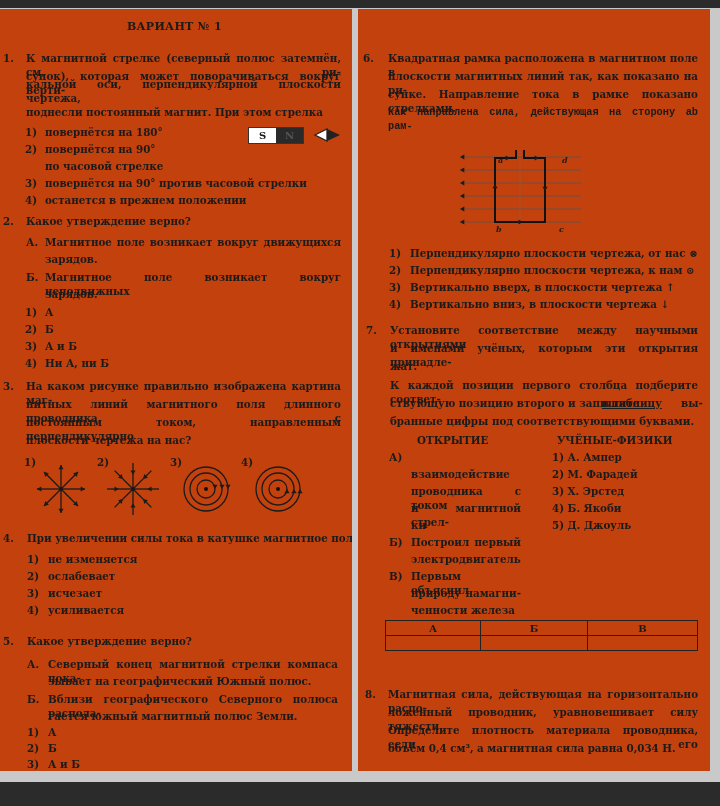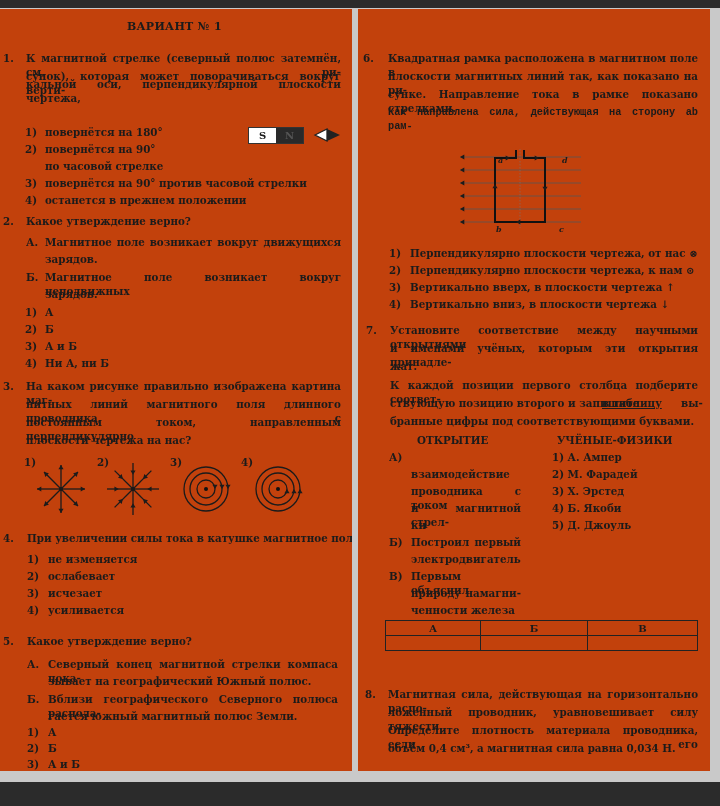--- a/index.html
+++ b/index.html
@@ -33,20 +33,21 @@
 
 <div class="frame"></div>
 
 <div class="page left">
   <div class="t title" style="left:127px;top:11px;">ВАРИАНТ № 1</div>
 
   <div class="num" style="left:3px;top:43px;">1.</div>
   <div class="t just" style="left:26px;top:42px;width:315px;">К магнитной стрелке (северный полюс затемнён, см. ри-</div>
   <div class="t just" style="left:26px;top:60px;width:315px;">сунок), которая может поворачиваться вокруг верти-</div>
   <div class="t just" style="left:26px;top:68px;width:315px;">кальной оси, перпендикулярной плоскости чертежа,</div>
+  <div class="t" style="left:26px;top:96px;">поднесли постоянный магнит. При этом стрелка</div>
 
   <div>
     <div class="t" style="left:25px;top:116px;">1)</div>
     <div class="t" style="left:45px;top:116px;">повернётся на 180°</div>
   </div>
   <div>
     <div class="t" style="left:25px;top:133px;">2)</div>
     <div class="t" style="left:45px;top:133px;">повернётся на 90°</div>
     <div class="t" style="left:45px;top:150px;">по часовой стрелке</div>
   </div>

